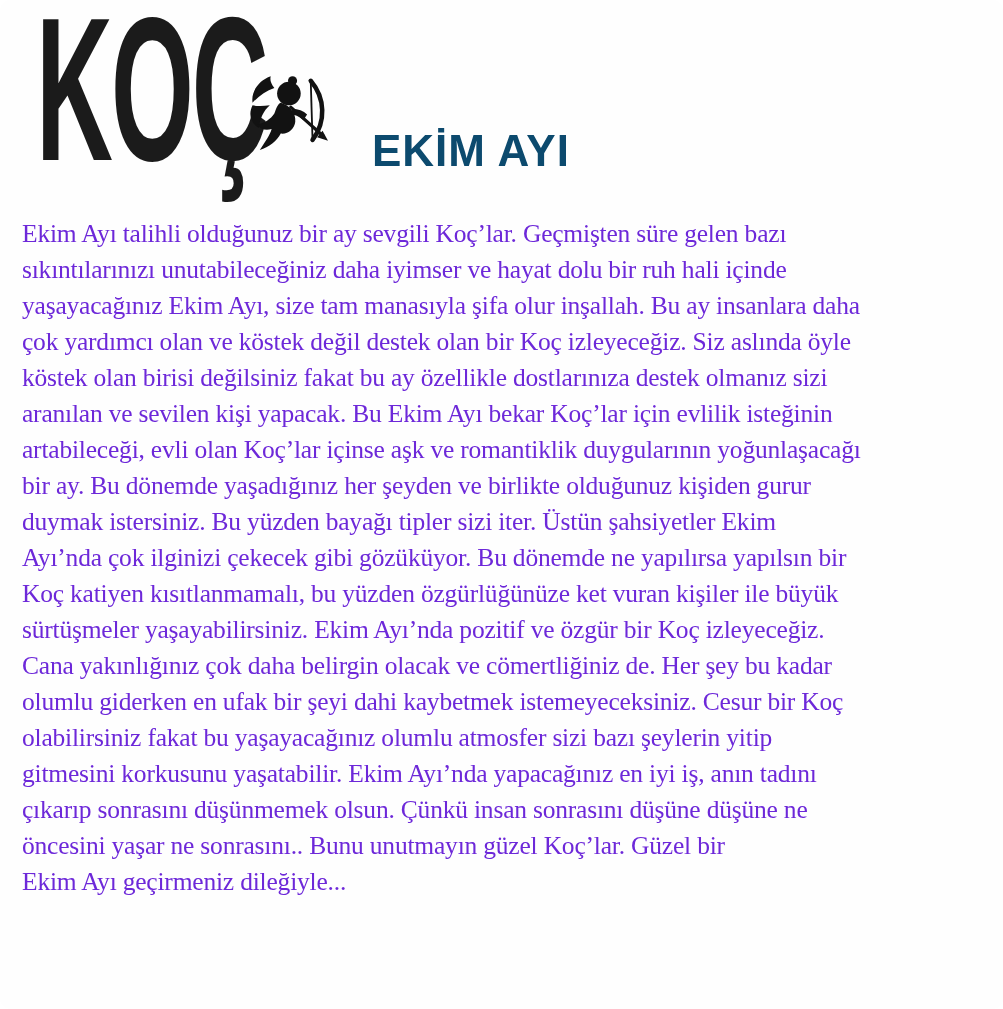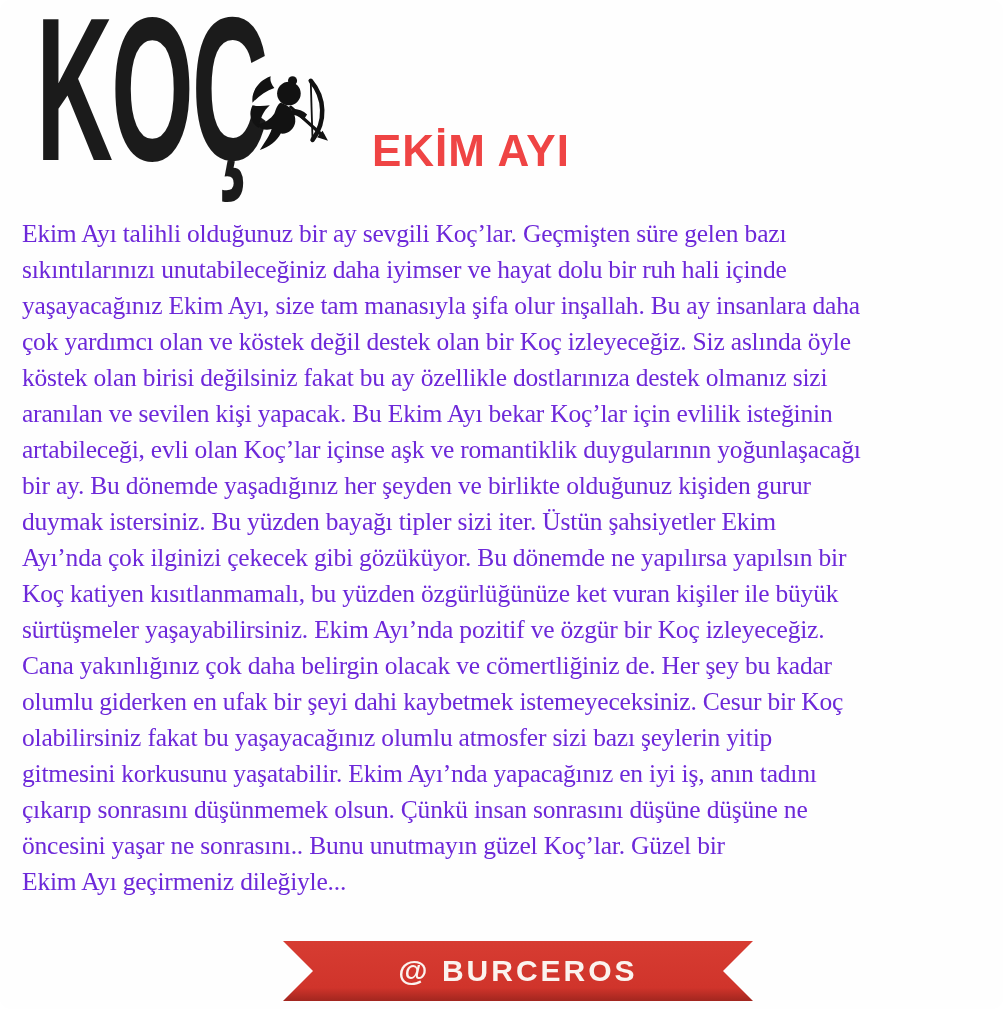--- a/index.html
+++ b/index.html
@@ -36,21 +36,21 @@
     height: 102px;
   }
   .month-title {
     position: absolute;
     left: 372px;
     top: 126px;
     font-family: "Liberation Sans", sans-serif;
     font-weight: 800;
     font-size: 44px;
     letter-spacing: 1px;
-    color: #ef4444;
+    color: #0c4a6e;
     white-space: nowrap;
   }
   
   .horoscope-text {
     position: absolute;
     left: 22px;
     top: 216px;
     width: 968px;
     font-family: "Liberation Serif", serif;
     font-size: 25.5px;
@@ -128,17 +128,14 @@
 Koç katiyen kısıtlanmamalı, bu yüzden özgürlüğünüze ket vuran kişiler ile büyük
 sürtüşmeler yaşayabilirsiniz. Ekim Ayı’nda pozitif ve özgür bir Koç izleyeceğiz.
 Cana yakınlığınız çok daha belirgin olacak ve cömertliğiniz de. Her şey bu kadar
 olumlu giderken en ufak bir şeyi dahi kaybetmek istemeyeceksiniz. Cesur bir Koç
 olabilirsiniz fakat bu yaşayacağınız olumlu atmosfer sizi bazı şeylerin yitip
 gitmesini korkusunu yaşatabilir. Ekim Ayı’nda yapacağınız en iyi iş, anın tadını
 çıkarıp sonrasını düşünmemek olsun. Çünkü insan sonrasını düşüne düşüne ne
 öncesini yaşar ne sonrasını.. Bunu unutmayın güzel Koç’lar. Güzel bir
 Ekim Ayı geçirmeniz dileğiyle...</p>
 
-  <div class="ribbon">
-    <span class="ribbon-label">@ BURCEROS</span>
-  </div>
 
 </div>
 
 </body></html>

